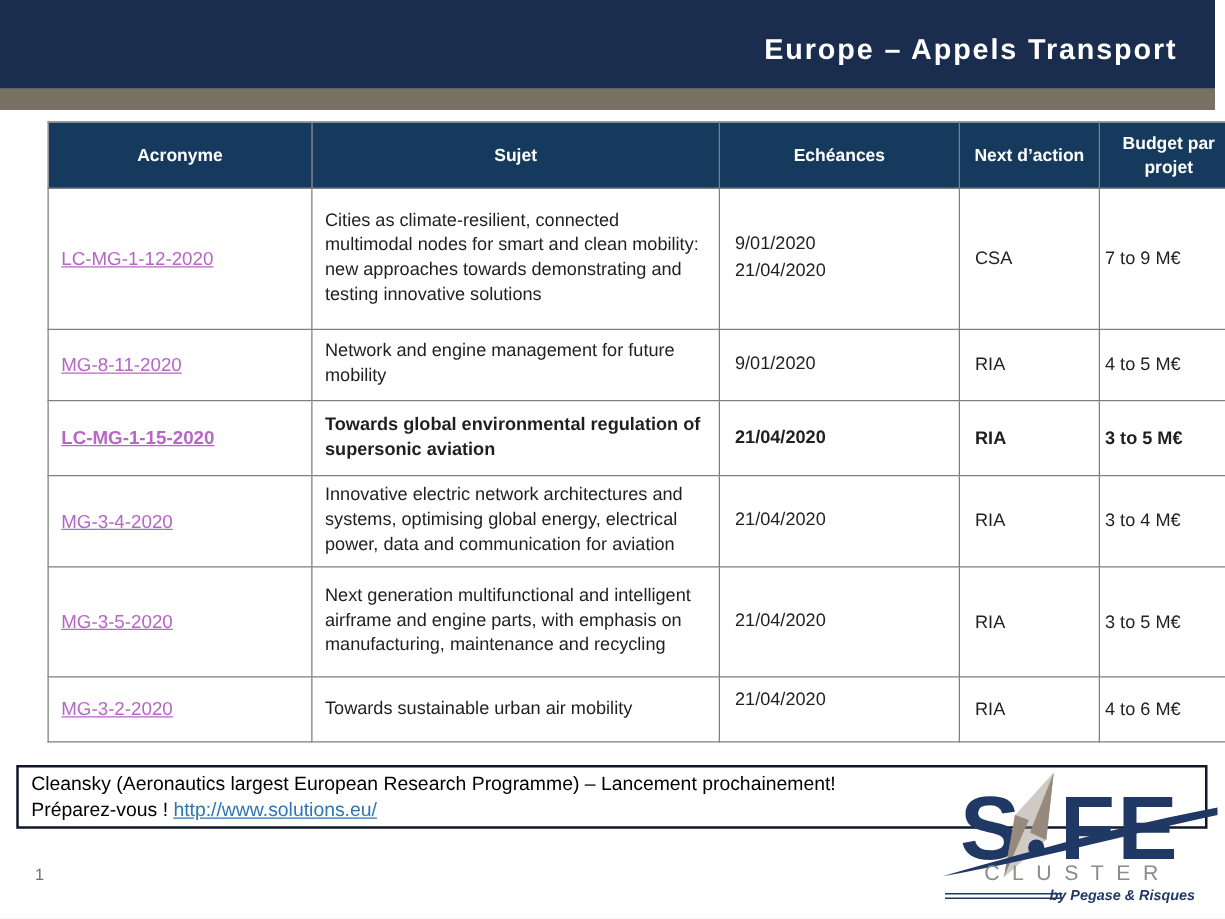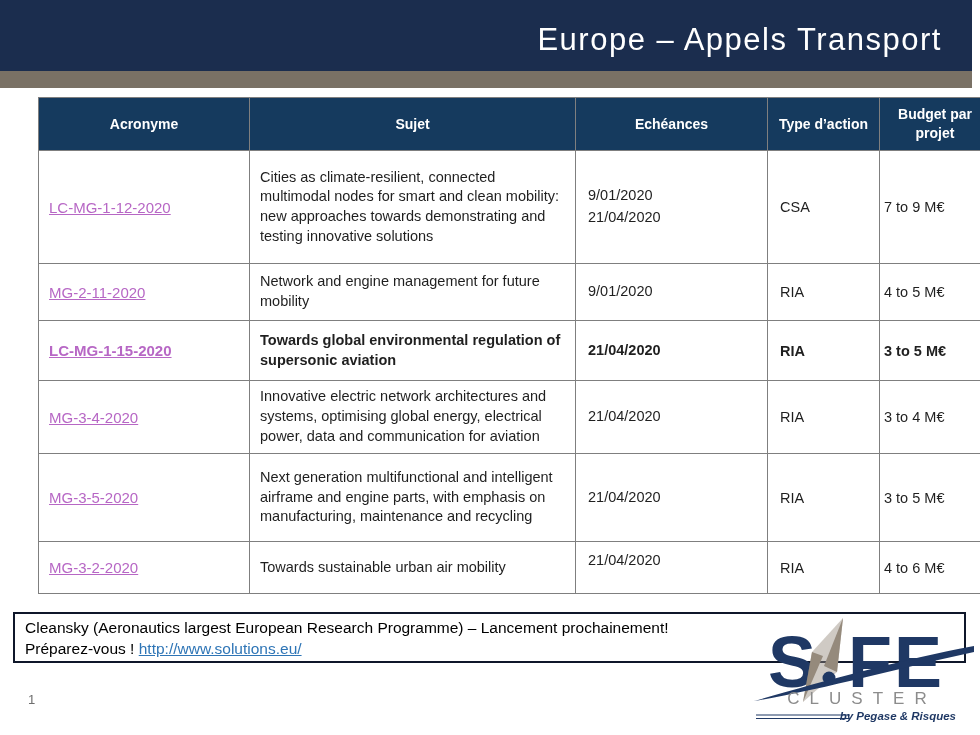--- a/index.html
+++ b/index.html
@@ -9,21 +9,21 @@
     position: relative; width: 980px; height: 735px;
     background: #ffffff; overflow: hidden; margin: 0 auto;
   }
   
   .title-bar {
     position: absolute; left: 0; top: 0; width: 972px; height: 71px;
     background: #1b2d4e;
     display: flex; align-items: center; justify-content: flex-end;
   }
   .title-text {
-    color: #ffffff; font-size: 31px; font-weight: 400;
+    color: #ffffff; font-size: 23px; font-weight: 700;
     letter-spacing: 1.5px; padding-right: 30px; padding-top: 8px;
     font-family: "Liberation Sans", sans-serif;
   }
   .title-band {
     position: absolute; left: 0; top: 71px; width: 972px; height: 17px;
     background: #7a7165;
   }
   
   table.calls {
     position: absolute; left: 14px; top: 97px;
@@ -80,37 +80,37 @@
         <col style="width:326px">
         <col style="width:192px">
       <col style="width:112px">
         <col style="width:111px">
     </colgroup>
     <thead>
       <tr>
         <th>Acronyme</th>
         <th>Sujet</th>
         <th>Echéances</th>
-        <th>Type d’action</th>
+        <th>Next d’action</th>
         <th>Budget par projet</th>
       </tr>
     </thead>
     <tbody>
       <tr class="r0">
         <td class="c-acronyme"><a href="#">LC-MG-1-12-2020</a></td>
         <td class="c-sujet">Cities as climate-resilient, connected multimodal nodes for smart and clean mobility: new approaches towards demonstrating and testing innovative solutions</td>
         <td class="c-echeances">
           <div>9/01/2020</div>
           <div>21/04/2020</div>
         </td>
         <td class="c-type">CSA</td>
         <td class="c-budget">7 to 9 M€</td>
       </tr>
       <tr class="r1">
-        <td class="c-acronyme"><a href="#">MG-2-11-2020</a></td>
+        <td class="c-acronyme"><a href="#">MG-8-11-2020</a></td>
         <td class="c-sujet">Network and engine management for future mobility</td>
         <td class="c-echeances">9/01/2020</td>
         <td class="c-type">RIA</td>
         <td class="c-budget">4 to 5 M€</td>
       </tr>
       <tr class="r2">
         <td class="c-acronyme"><a href="#">LC-MG-1-15-2020</a></td>
         <td class="c-sujet">Towards global environmental regulation of supersonic aviation</td>
         <td class="c-echeances">21/04/2020</td>
         <td class="c-type">RIA</td>

